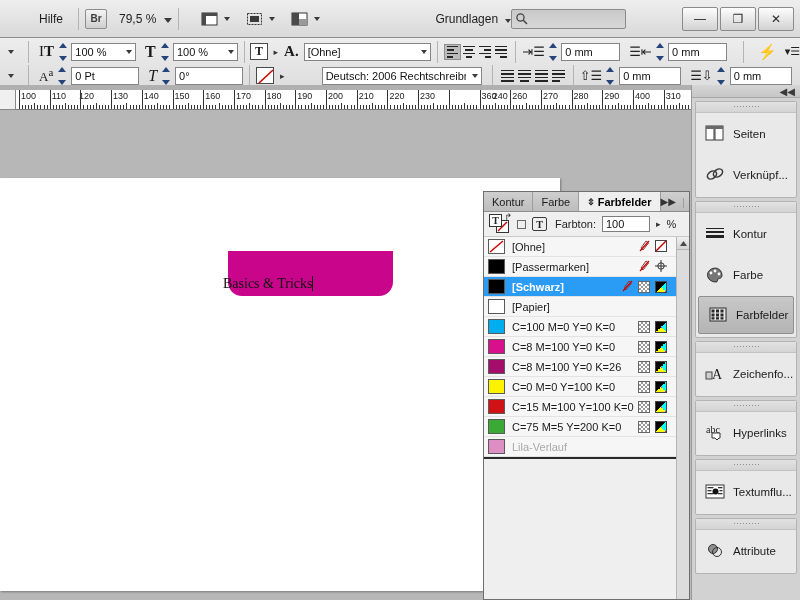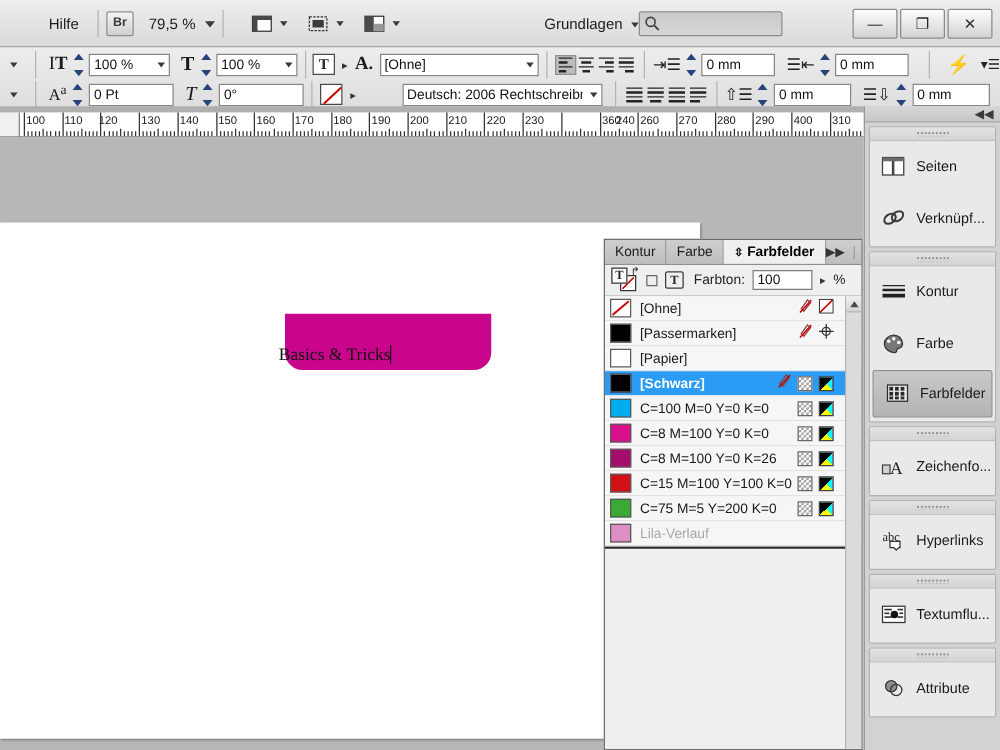--- a/index.html
+++ b/index.html
@@ -779,56 +779,64 @@
                   <path d="M7 1 L9.5 3 L4 10 L2 8 Z" fill="none" stroke="#8a3a3a" stroke-width="1"></path>
                   <line x1="1" y1="11" x2="10" y2="1" stroke="#c00" stroke-width="1.2"></line>
                 </svg></span>
               <span><svg width="12" height="12" viewBox="0 0 12 12">
                   <circle cx="6" cy="6" r="3.2" fill="none" stroke="#333" stroke-width="1"></circle>
                   <line x1="6" y1="0" x2="6" y2="12" stroke="#333" stroke-width="1"></line>
                   <line x1="0" y1="6" x2="12" y2="6" stroke="#333" stroke-width="1"></line>
                 </svg></span>
             </span>
           </div>
-          <div class="sw-row">
-            <span class="sw-chip" style="background: rgb(255, 255, 255);"></span>
-            <span class="sw-name">[Papier]</span>
-            <span class="sw-icons"></span>
-          </div>
           <div class="sw-row selected">
             <span class="sw-chip" style="background: rgb(0, 0, 0);"></span>
             <span class="sw-name">[Schwarz]</span>
             <span class="sw-icons">
               <span><svg width="11" height="12" viewBox="0 0 11 12">
                   <path d="M7 1 L9.5 3 L4 10 L2 8 Z" fill="none" stroke="#8a3a3a" stroke-width="1"></path>
                   <line x1="1" y1="11" x2="10" y2="1" stroke="#c00" stroke-width="1.2"></line>
                 </svg></span>
               <span class="mini checker"></span>
               <span class="mini cmyk"></span>
             </span>
           </div>
           <div class="sw-row">
+            <span class="sw-chip" style="background: rgb(255, 255, 255);"></span>
+            <span class="sw-name">[Papier]</span>
+            <span class="sw-icons"></span>
+          </div>
+          <div class="sw-row">
             <span class="sw-chip" style="background: rgb(0, 174, 239);"></span>
             <span class="sw-name">C=100 M=0 Y=0 K=0</span>
             <span class="sw-icons">
               <span class="mini checker"></span>
               <span class="mini cmyk"></span>
             </span>
           </div>
           <div class="sw-row">
             <span class="sw-chip" style="background: rgb(217, 16, 140);"></span>
             <span class="sw-name">C=8 M=100 Y=0 K=0</span>
             <span class="sw-icons">
               <span class="mini checker"></span>
               <span class="mini cmyk"></span>
             </span>
           </div>
           <div class="sw-row">
             <span class="sw-chip" style="background: rgb(165, 13, 107);"></span>
             <span class="sw-name">C=8 M=100 Y=0 K=26</span>
+            <span class="sw-icons">
+              <span class="mini checker"></span>
+              <span class="mini cmyk"></span>
+            </span>
+          </div>
+          <div class="sw-row">
+            <span class="sw-chip" style="background: rgb(255, 242, 0);"></span>
+            <span class="sw-name">C=0 M=0 Y=100 K=0</span>
             <span class="sw-icons">
               <span class="mini checker"></span>
               <span class="mini cmyk"></span>
             </span>
           </div>
           <div class="sw-row">
             <span class="sw-chip" style="background: rgb(208, 18, 23);"></span>
             <span class="sw-name">C=15 M=100 Y=100 K=0</span>
             <span class="sw-icons">
               <span class="mini checker"></span>

